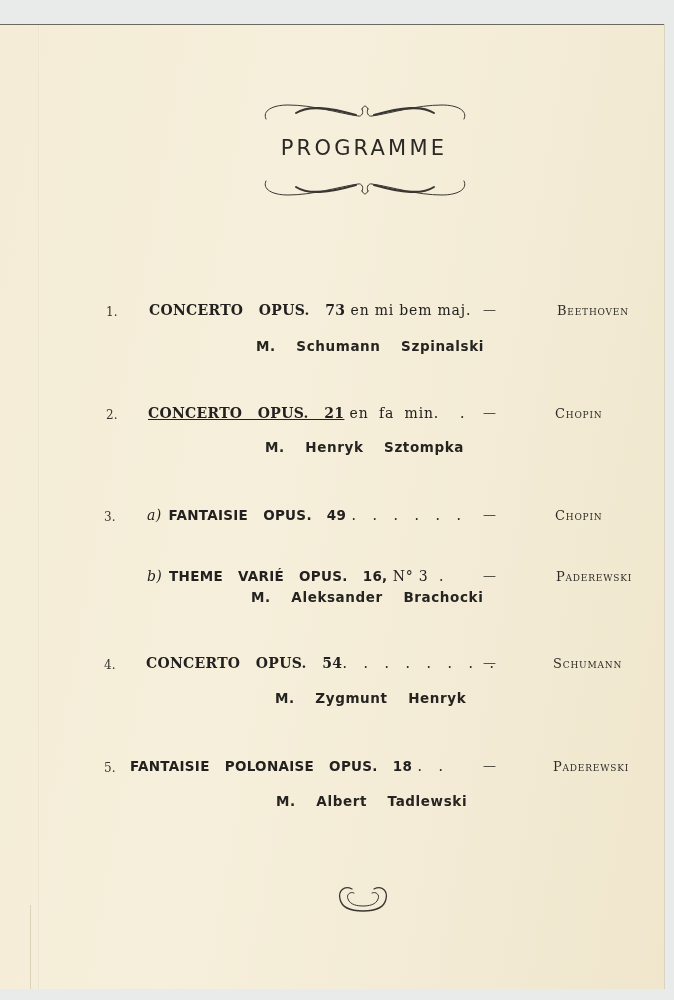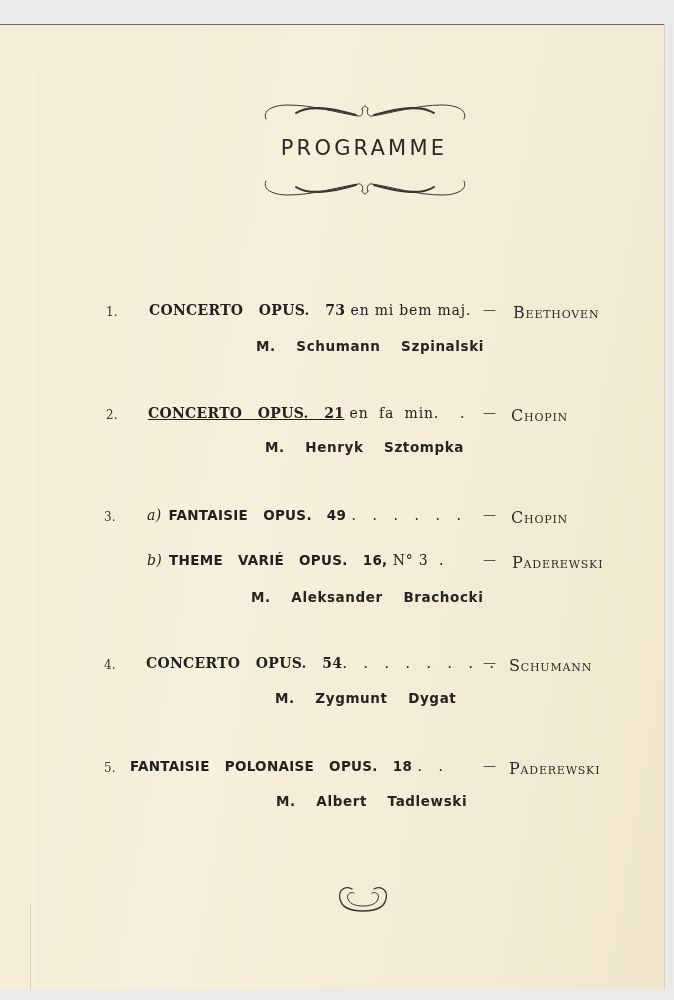--- a/index.html
+++ b/index.html
@@ -94,23 +94,24 @@
     }
     .dash {
       position: absolute;
       font-size: 13px;
       color: #3a3630;
     }
     .composer {
       position: absolute;
       font-family: "DejaVu Serif", serif;
       font-variant: small-caps;
-      font-size: 16px;
+      font-size: 13px;
       letter-spacing: 0.8px;
       color: #2f2c28;
+      margin-left: 44px;
     }
     .performer {
       position: absolute;
       font-family: "DejaVu Sans", sans-serif;
       font-weight: bold;
       font-size: 13.5px;
       letter-spacing: 0.6px;
       word-spacing: 5px;
       color: #262421;
     }
@@ -179,42 +180,42 @@
   </div>
 
   <div class="row" style="top:482px;">
     <span class="num" style="left:104px; top:3px;">3.</span>
     <span class="work" style="left:147px;">
       <span class="sub">a)</span><span style="white-space:pre; font-family:'DejaVu Sans', sans-serif; font-size:13.5px;">FANTAISIE   OPUS.   49</span><span class="rest" style="white-space:pre;"> .   .   .   .   .   .</span>
     </span>
     <span class="dash" style="left:483px;">—</span>
     <span class="composer" style="left:511px; top:1px;">Chopin</span>
   </div>
-  <div class="row" style="top:527px;">
+  <div class="row" style="top:543px;">
     <span class="work" style="left:147px;">
       <span class="sub">b)</span><span style="white-space:pre; font-family:'DejaVu Sans', sans-serif; font-size:13.5px;">THEME   VARIÉ   OPUS.   16,</span>
       <span class="rest" style="white-space:pre;">N° 3  .</span>
     </span>
     <span class="dash" style="left:483px;">—</span>
     <span class="composer" style="left:512px; top:1px;">Paderewski</span>
   </div>
   <div class="row" style="top:564px;">
     <span class="performer" style="left:251px; white-space:pre;">M.  Aleksander  Brachocki</span>
   </div>
 
   <div class="row" style="top:630px;">
     <span class="num" style="left:104px; top:3px;">4.</span>
     <span class="work" style="left:146px;">
       <span style="white-space:pre;">CONCERTO   OPUS.   54</span><span class="rest" style="white-space:pre;">.   .   .   .   .   .   .   .</span>
     </span>
     <span class="dash" style="left:483px;">—</span>
     <span class="composer" style="left:509px; top:1px;">Schumann</span>
   </div>
   <div class="row" style="top:665px;">
-    <span class="performer" style="left:275px; white-space:pre;">M.  Zygmunt  Dygat</span>
+    <span class="performer" style="left:275px; white-space:pre;">M.  Zygmunt  Henryk</span>
   </div>
 
   <div class="row" style="top:733px;">
     <span class="num" style="left:104px; top:3px;">5.</span>
     <span class="work" style="left:130px;">
       <span style="white-space:pre; font-family:'DejaVu Sans', sans-serif; font-size:13.5px;">FANTAISIE   POLONAISE   OPUS.   18</span><span class="rest" style="white-space:pre;"> .   .</span>
     </span>
     <span class="dash" style="left:483px;">—</span>
     <span class="composer" style="left:509px; top:1px;">Paderewski</span>
   </div>

